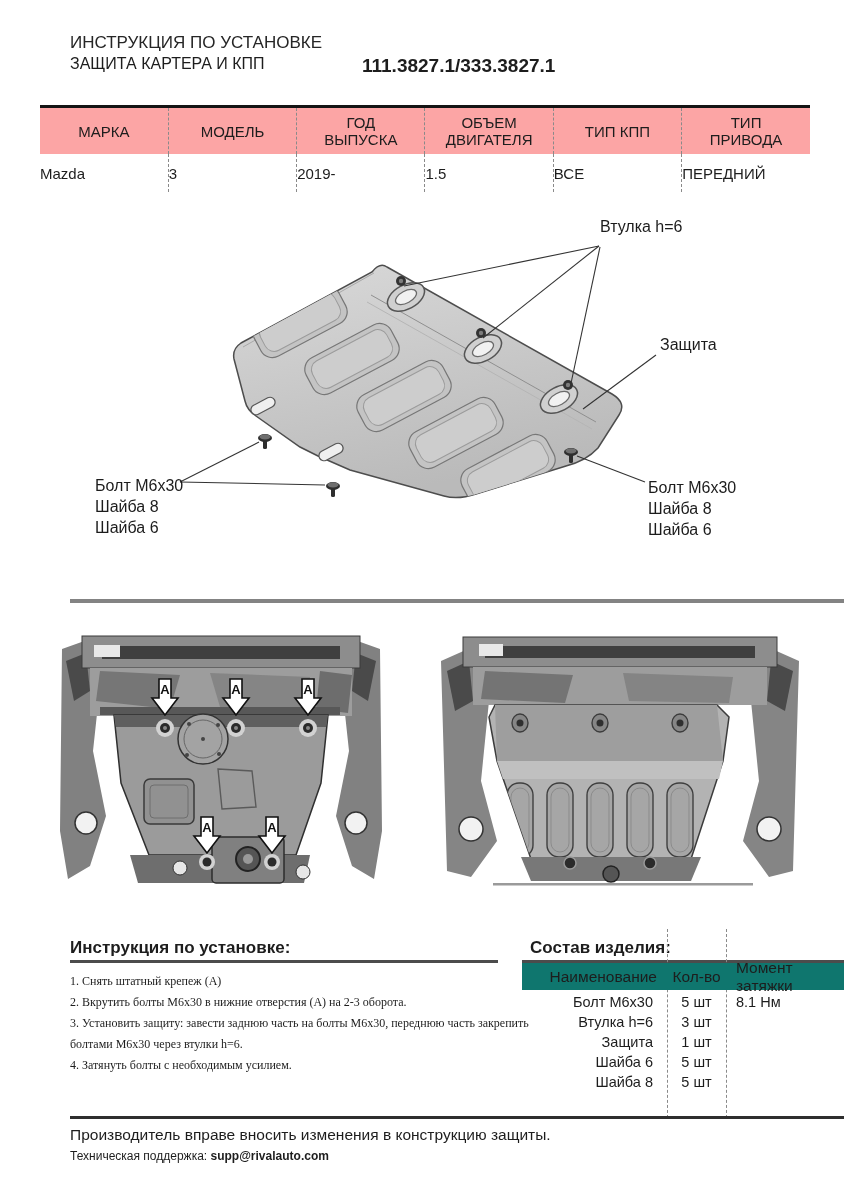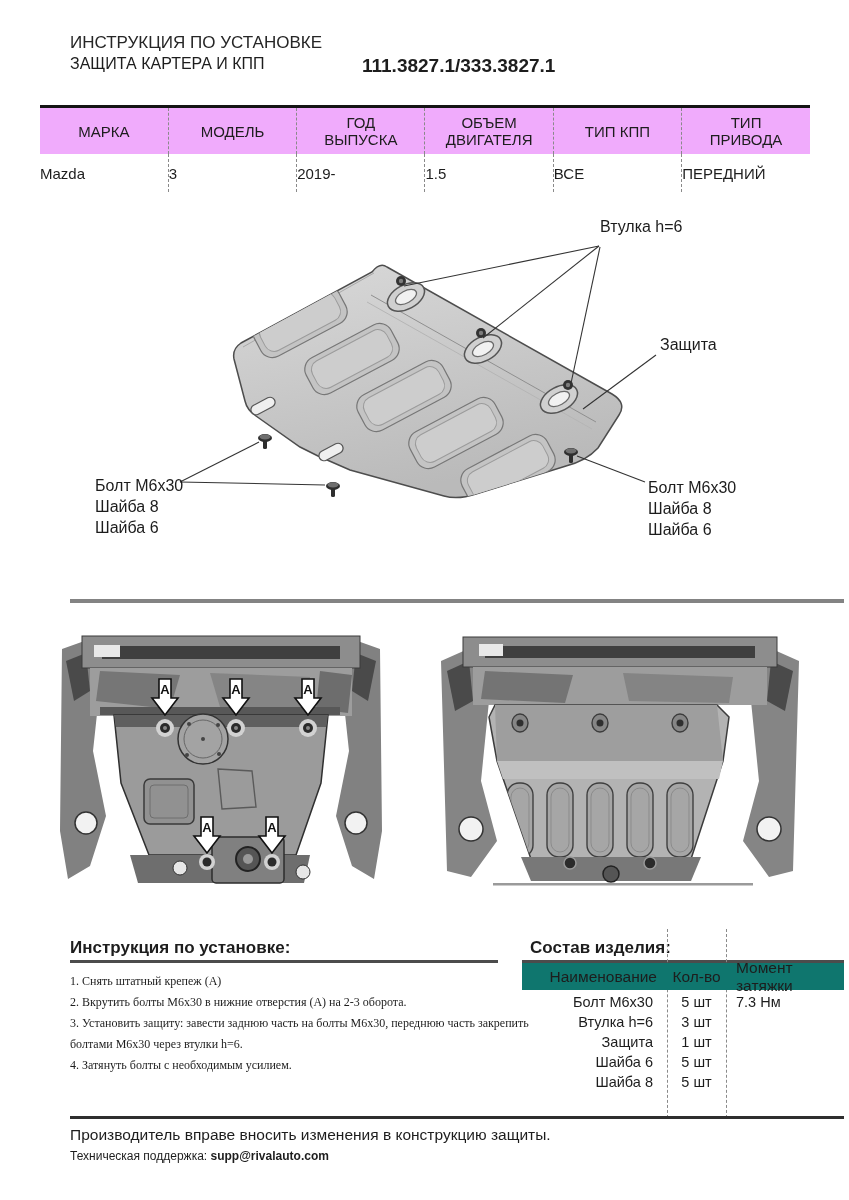--- a/index.html
+++ b/index.html
@@ -11,21 +11,21 @@
 
   
   .doc-type  { left:38px; top:33px;  font-size:17px; color:#262626; }
   .product-name { left:38px; top:55px; font-size:16px; font-weight:normal; }
   .part-numbers { left:330px; top:55px; font-size:19px; font-weight:bold; }
 
   
   #spec { position:absolute; left:40px; top:105px; width:770px;
           border-collapse:collapse; table-layout:fixed;
           border-top:3px solid #141414; }
-  #spec th { background:#f0abfc; height:46px; font-weight:normal; font-size:15px;
+  #spec th { background:#fca5a5; height:46px; font-weight:normal; font-size:15px;
              text-align:center; vertical-align:middle; padding:0; }
   #spec td { height:38px; font-size:15px; text-align:left; vertical-align:middle; padding:0; }
   #spec th:not(:last-child), #spec td:not(:last-child) { border-right:1px dashed #8a8a8a; }
   #spec th span { display:inline-block; width:92px; line-height:17px; }
 
   
   .lbl { position:absolute; font-size:16px; color:#1c1c1c; white-space:nowrap; }
   .fastener-label div { line-height:21px; }
 
   svg.layer { position:absolute; pointer-events:none; }
@@ -358,21 +358,21 @@
   <div class="abs dash-v dash-2"></div>
   <div class="abs parts-header">
     <div class="c-name">Наименование</div>
     <div class="c-qty">Кол-во</div>
     <div class="c-torque">Момент затяжки</div>
   </div>
   <div class="abs parts-rows">
     <div class="p-row">
       <div class="c-name">Болт М6х30</div>
       <div class="c-qty">5 шт</div>
-      <div class="c-torque">7.3 Нм</div>
+      <div class="c-torque">8.1 Нм</div>
     </div>
     <div class="p-row">
       <div class="c-name">Втулка h=6</div>
       <div class="c-qty">3 шт</div>
       <div class="c-torque"></div>
     </div>
     <div class="p-row">
       <div class="c-name">Защита</div>
       <div class="c-qty">1 шт</div>
       <div class="c-torque"></div>

